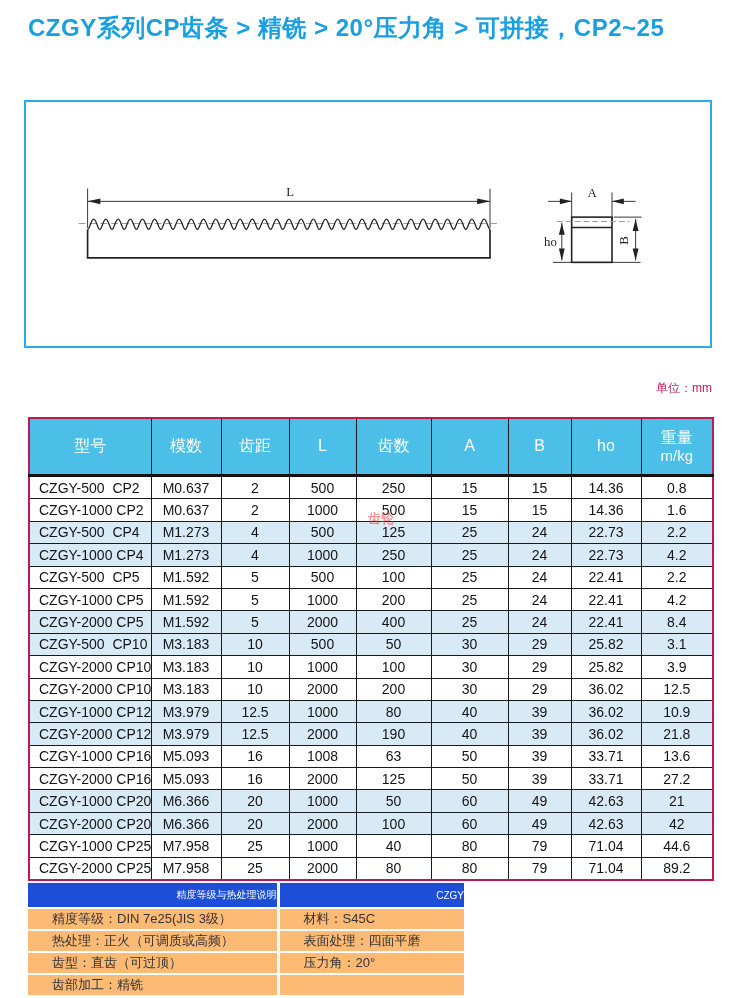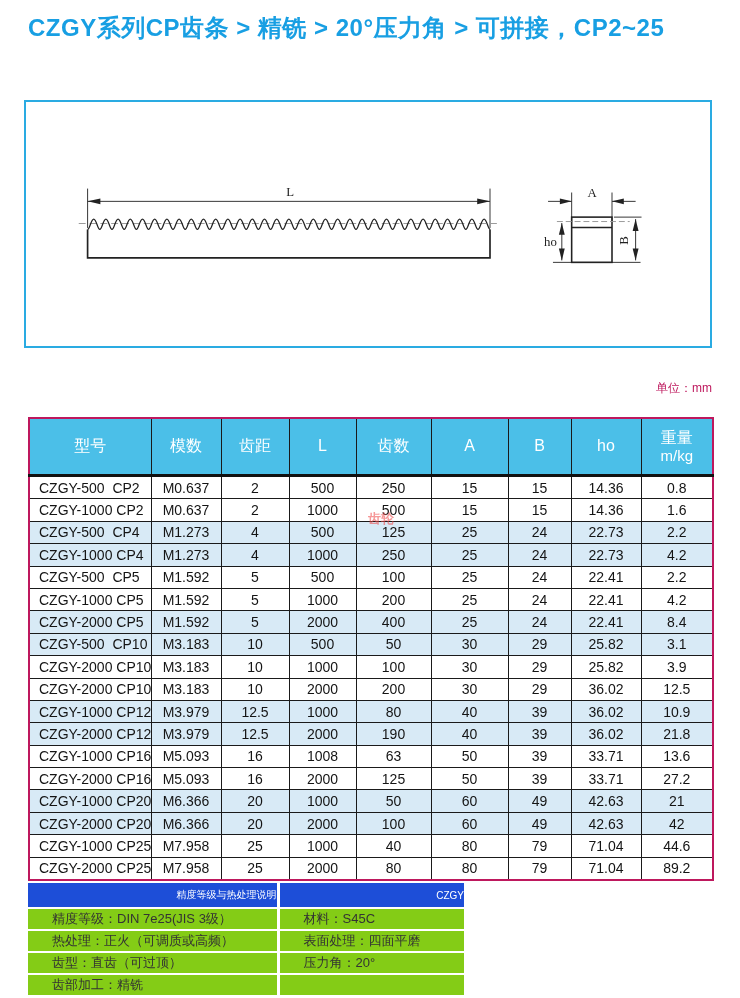--- a/index.html
+++ b/index.html
@@ -56,21 +56,21 @@
     position:absolute;left:28px;top:883px;width:436px;
     border-collapse:collapse;table-layout:fixed;
   }
   .info-table th{
     background:#1d4ed8;color:#fff;font-weight:normal;font-size:10px;
     height:24px;text-align:right;padding:0;
     border-bottom:2px solid #fff;
   }
   .info-table th:first-child,.info-table td:first-child{border-right:3px solid #fff;}
   .info-table td{
-    background:#84cc16;color:#333;font-size:13px;height:20px;
+    background:#fdba74;color:#333;font-size:13px;height:20px;
     text-align:left;padding:0 0 0 24px;border-bottom:2px solid #fff;
   }
 </style>
 </head>
 <body>
 
 <div class="page">
 
   <h1 class="page-title">CZGY系列CP齿条 &gt; 精铣 &gt; 20°压力角 &gt; 可拼接，CP2~25</h1>
 

